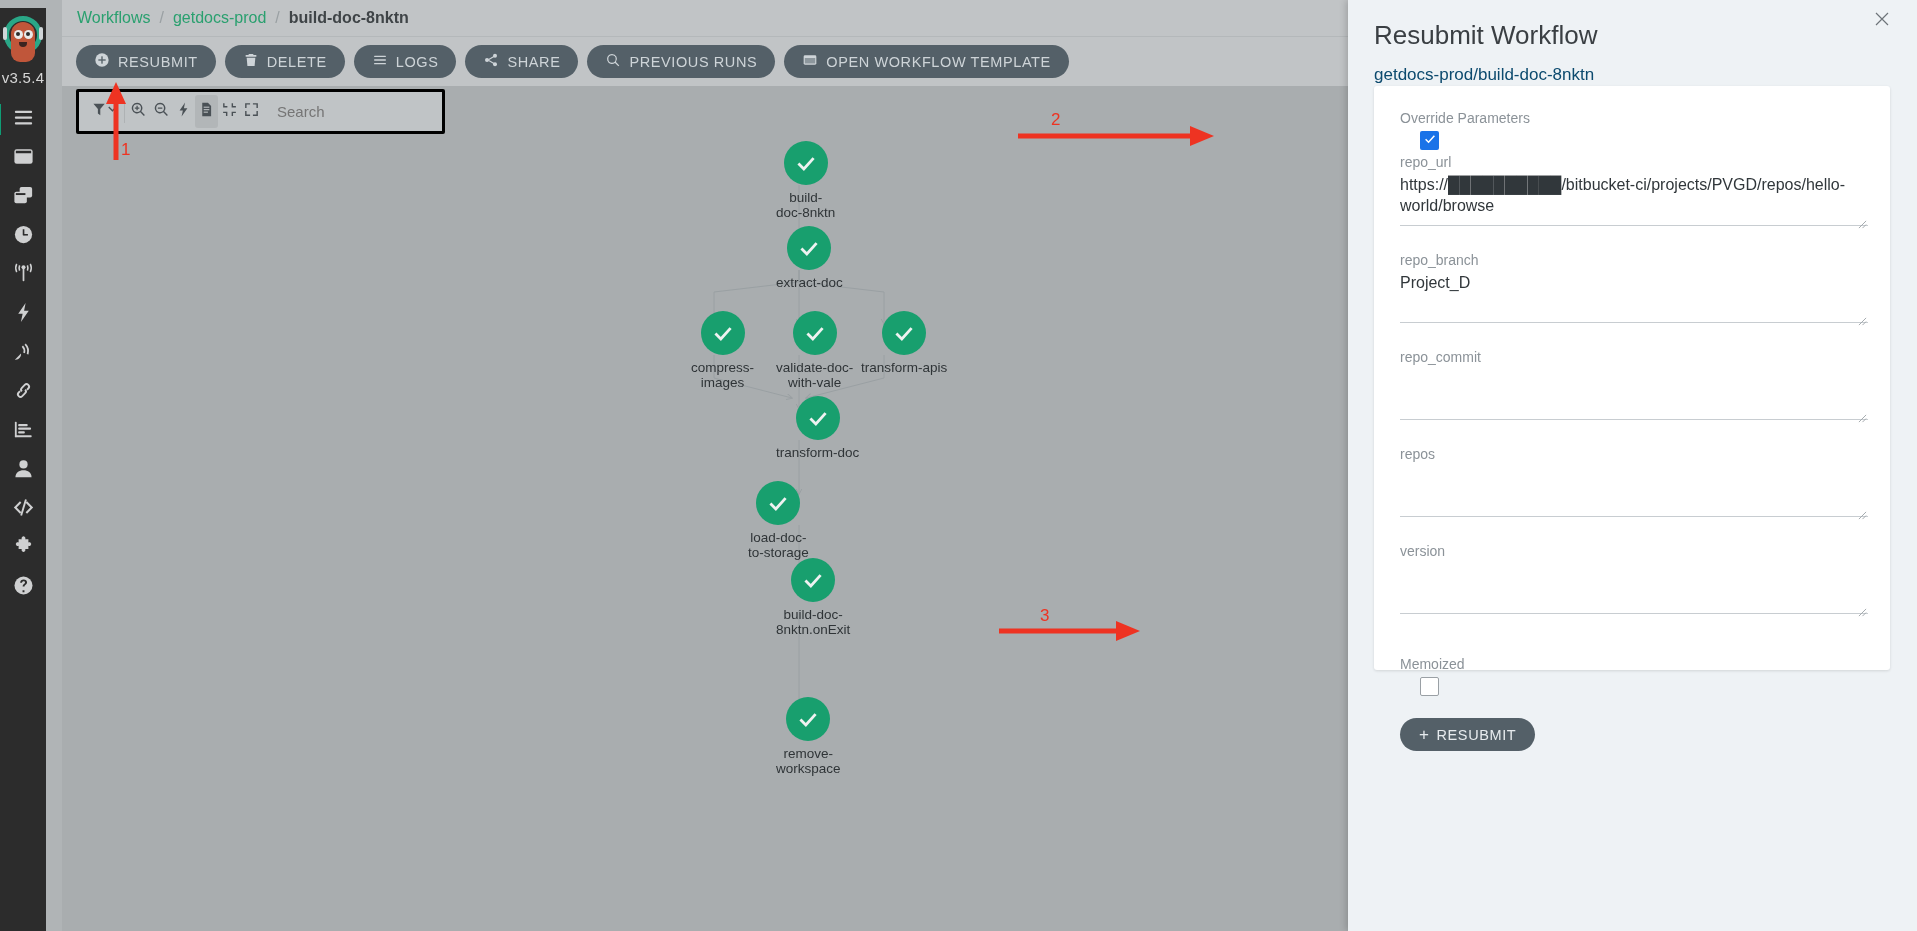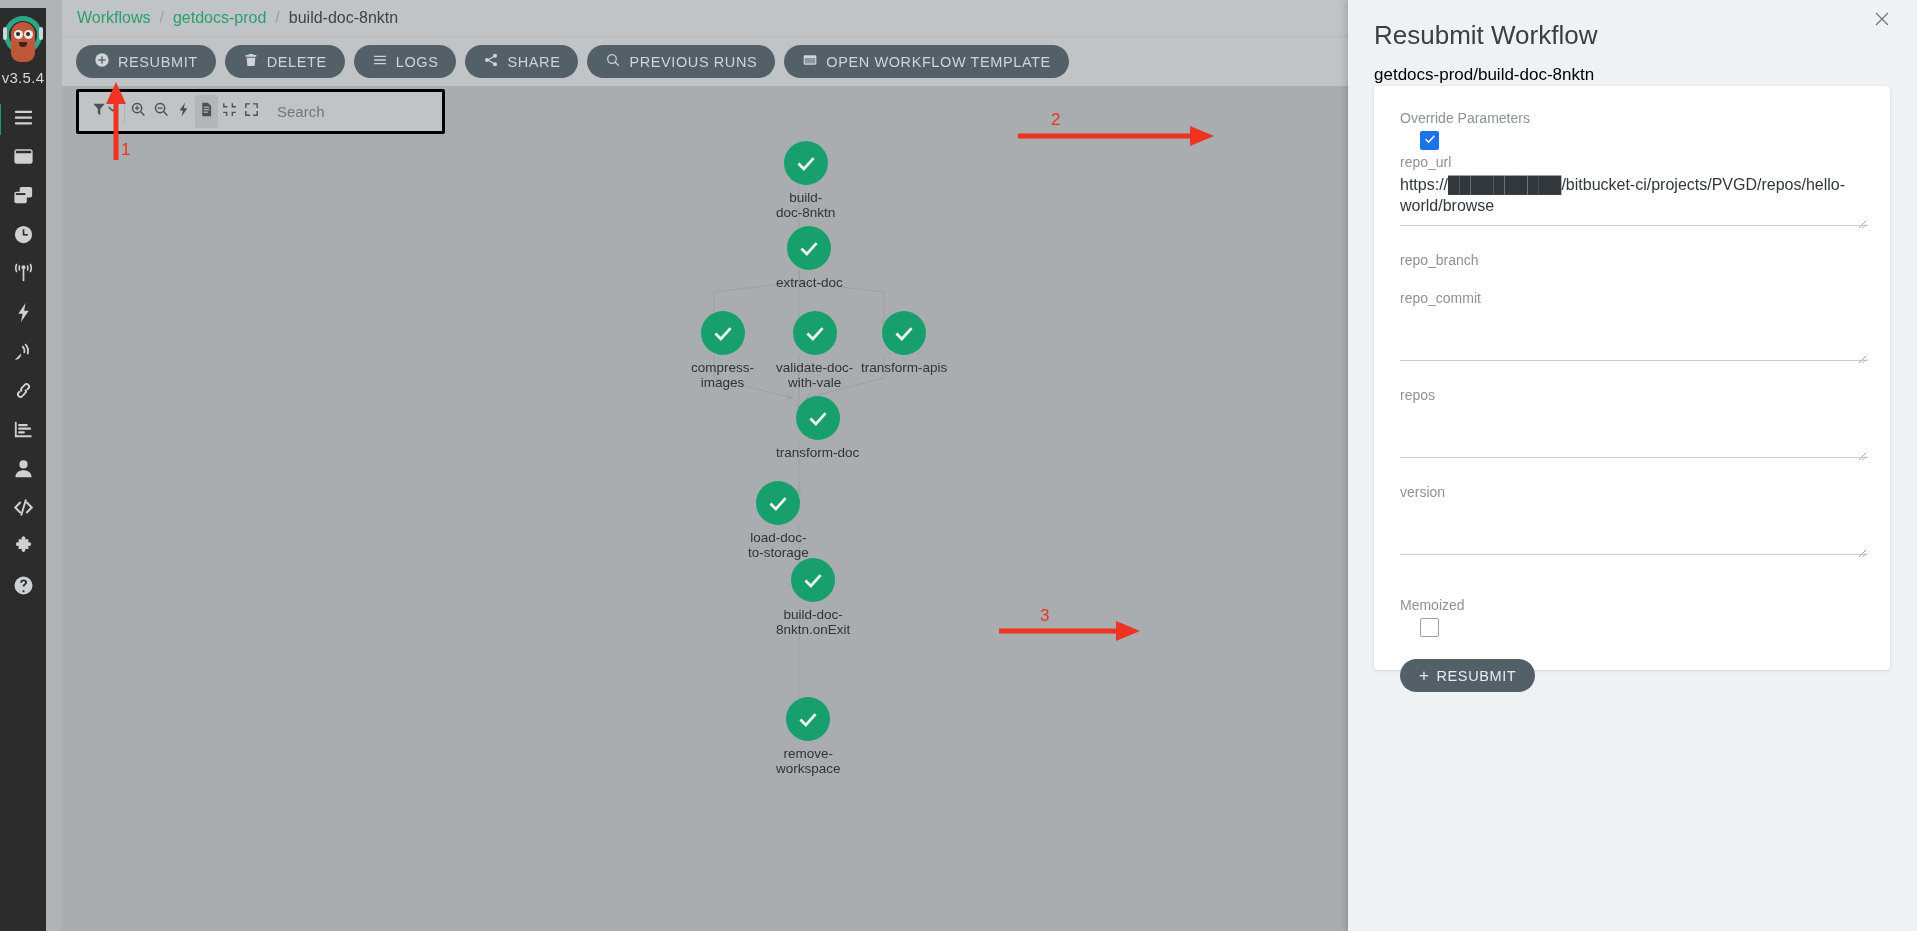--- a/index.html
+++ b/index.html
@@ -51,21 +51,21 @@
     position:absolute; left:62px; top:0; right:0; height:931px;
     background:#c1c4c6;
   }
   .breadcrumb {
     height: 37px; display:flex; align-items:center; gap:9px;
     padding-left: 15px; font-size: 16px; color:#3f4447;
     border-bottom: 1px solid #b4b8ba;
   }
   .crumb-link { color:#2aa06f; cursor:pointer; }
   .crumb-sep { color:#9aa0a3; }
-  .crumb-cur { color:#3f4447; }
+  .crumb-cur { color:#3f4447;font-weight:bold; }
 
   .toolbar {
     height: 49px; display:flex; align-items:center; gap:9px; padding-left:14px;
     background:#c1c4c6;
   }
   .tbtn {
     height: 33px; border-radius: 17px; background:#546068; color:#ced4d8;
     display:flex; align-items:center; gap:8px; padding: 0 18px;
     font-size: 14.5px; letter-spacing:.6px; cursor:pointer; border:none;
     font-family: "Liberation Sans", sans-serif;
@@ -111,21 +111,21 @@
   .drawer {
     position:absolute; right:0; top:0; width: 569px; height:931px;
     background:#eef2f5; box-shadow: -2px 0 7px rgba(0,0,0,.18);
   }
   .drawer-close {
     position:absolute; right:22px; top:8px; width:26px; height:26px;
     display:flex; align-items:center; justify-content:center; cursor:pointer;
   }
   .drawer-close svg { width:18px; height:18px; stroke:#6d7479; stroke-width:1.6; }
   .drawer-title { margin: 20px 0 0 26px; font-size: 26px; color:#3a3f43; font-weight:normal; }
-  .drawer-sub { margin: 14px 0 0 26px; font-size: 17px; color:#000000; }
+  .drawer-sub { margin: 14px 0 0 26px; font-size: 17px; color:#0c4a6e; }
 
   .card {
     position:absolute; left:26px; top:86px; width: 516px; height: 584px;
     background:#fff; border-radius:3px; box-shadow: 0 1px 3px rgba(0,0,0,.12);
     padding: 24px 22px 0 26px;
   }
   .field-label { font-size: 14px; color:#8b9298; margin-bottom: 4px; }
   .grp-label { font-size: 14px; color:#8b9298; margin-top: 26px; }
   .cb {
     width: 19px; height: 19px; border-radius: 2px; margin-left: 20px; margin-top:5px;
@@ -501,20 +501,26 @@
 
       <div class="field-label" style="margin-top:4px">repo_url</div>
       <div class="ta-wrap">
         <textarea class="ta h2" style="">https://██████████/bitbucket-ci/projects/PVGD/repos/hello-world/browse</textarea>
         <span class="grip"><svg viewBox="0 0 10 10">
               <path d="M9 1L1 9M9 5L5 9"></path>
             </svg></span>
       </div>
 
       <div class="field-label" style="margin-top:22px">repo_branch</div>
+      <div class="ta-wrap">
+        <textarea class="ta h1" style="">Project_D</textarea>
+        <span class="grip"><svg viewBox="0 0 10 10">
+              <path d="M9 1L1 9M9 5L5 9"></path>
+            </svg></span>
+      </div>
 
       <div class="field-label" style="margin-top:22px">repo_commit</div>
       <div class="ta-wrap">
         <textarea class="ta h1" style=""></textarea>
         <span class="grip"><svg viewBox="0 0 10 10">
               <path d="M9 1L1 9M9 5L5 9"></path>
             </svg></span>
       </div>
 
       <div class="field-label" style="margin-top:22px">repos</div>

